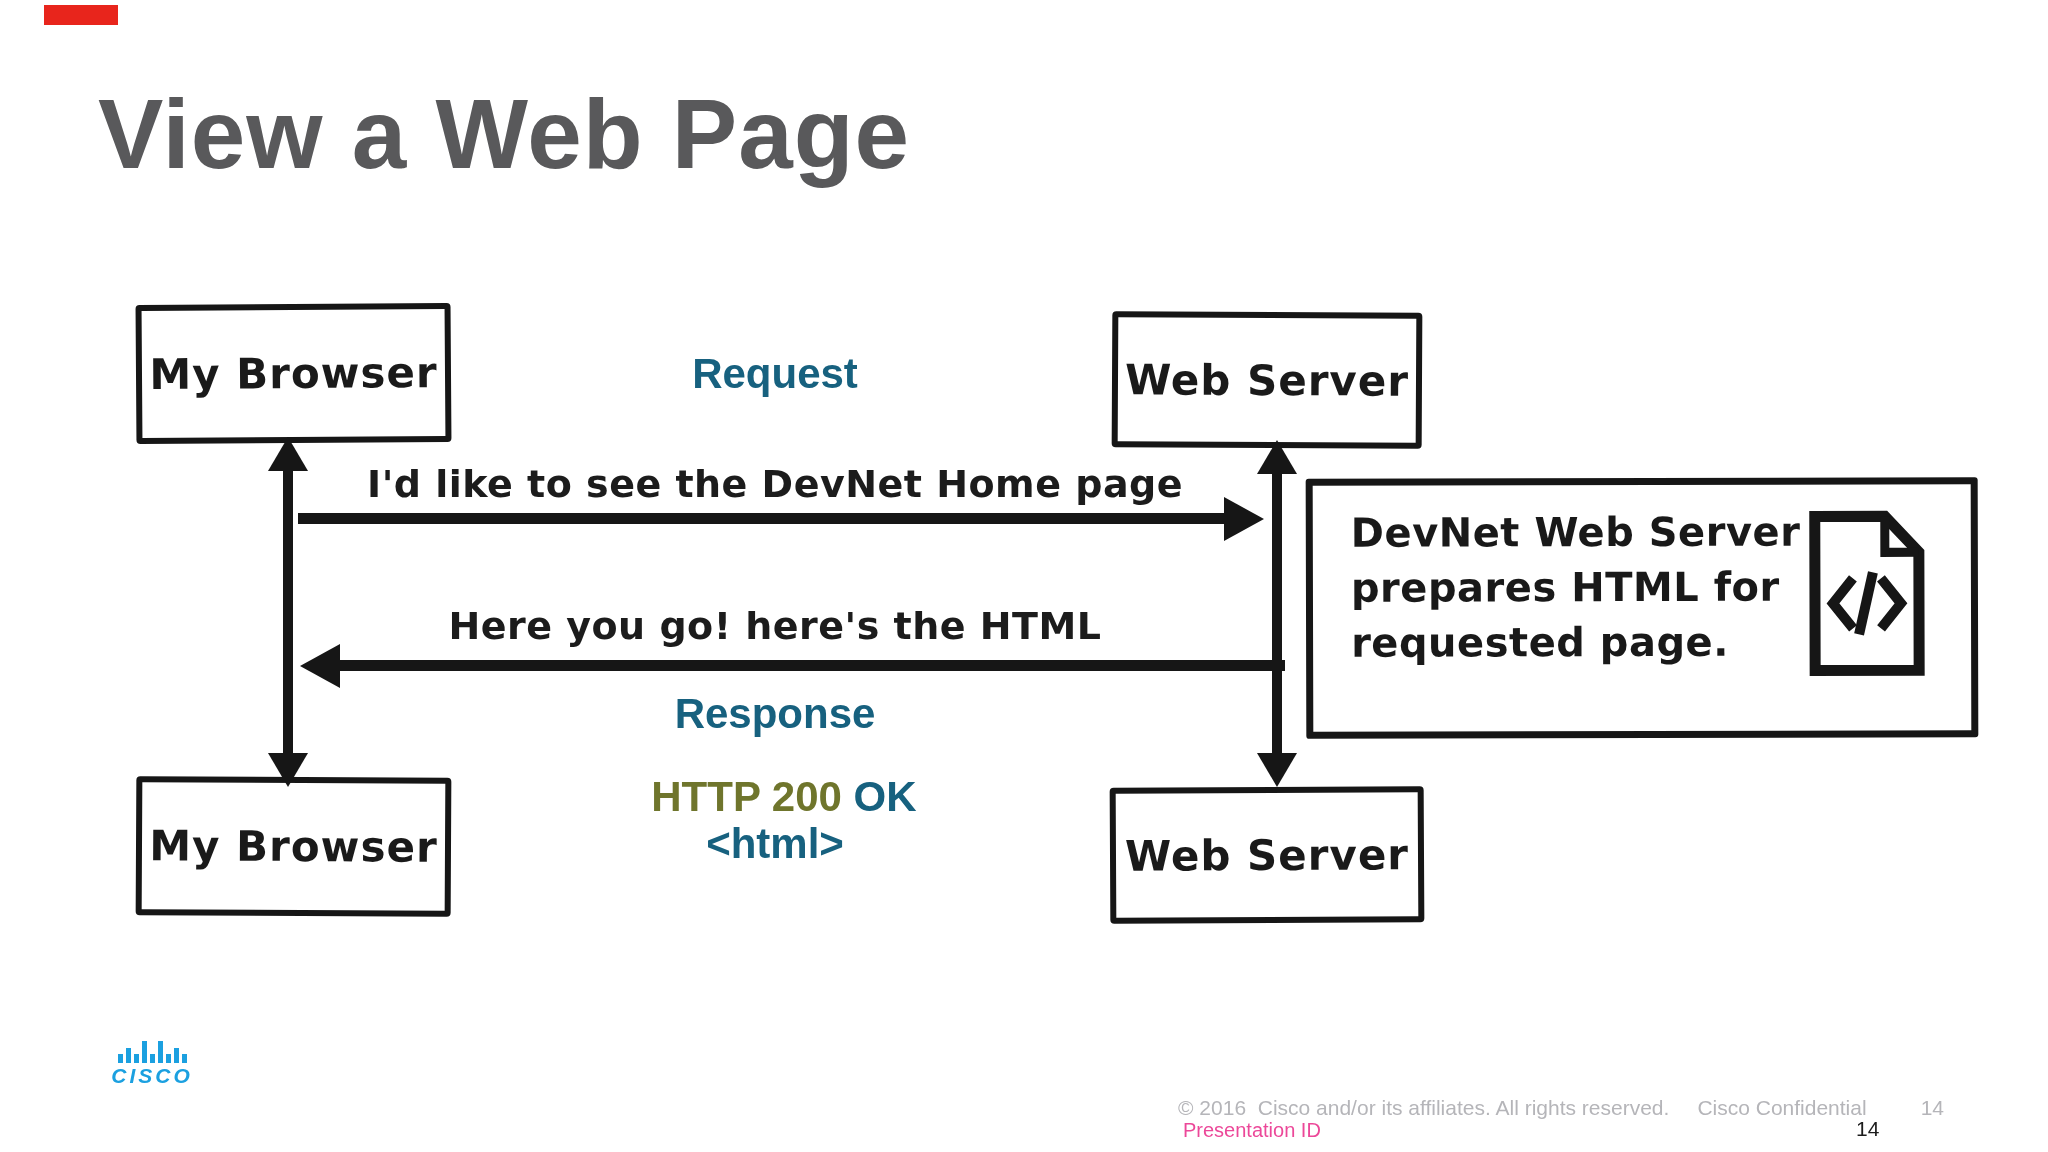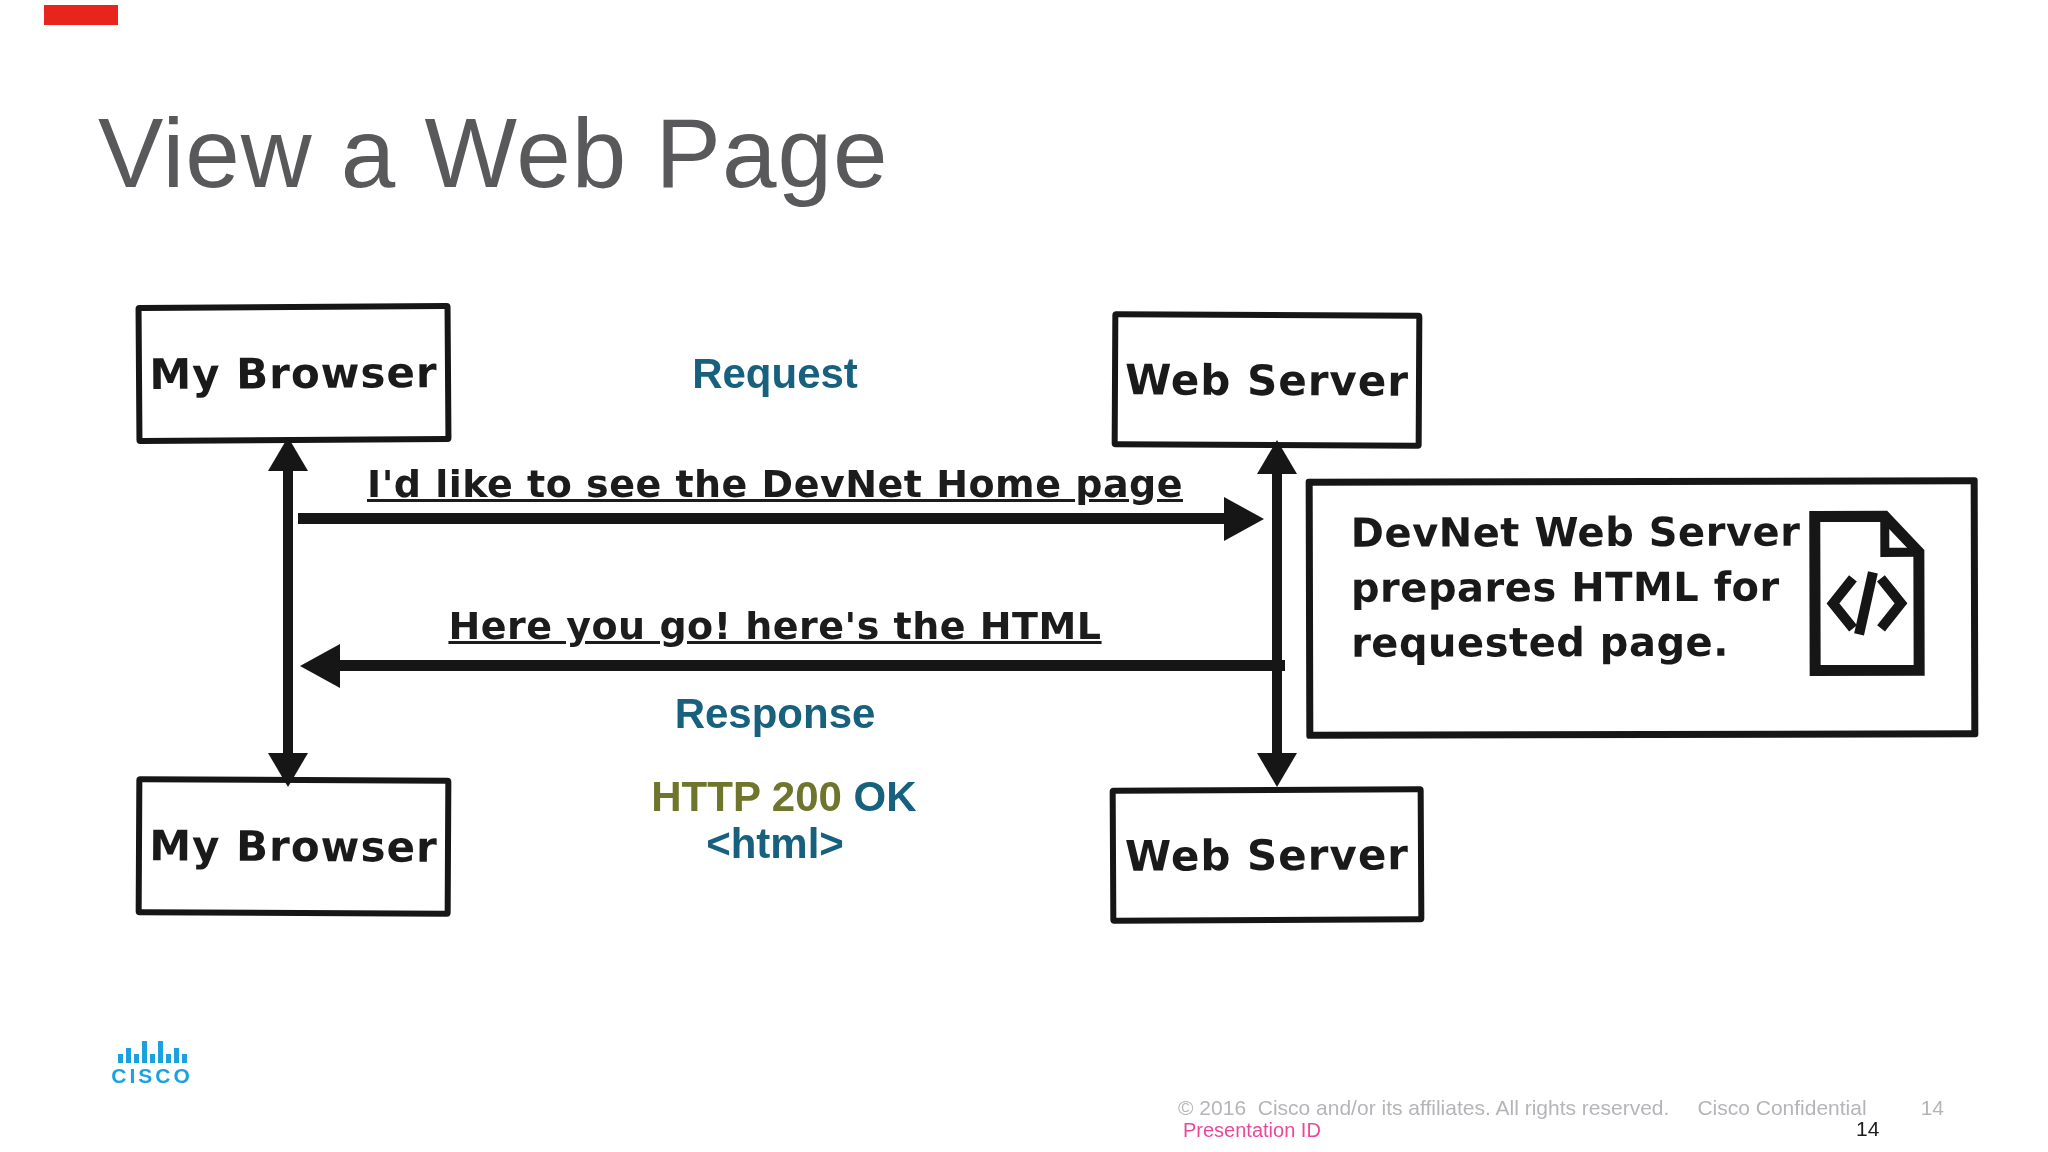--- a/index.html
+++ b/index.html
@@ -4,22 +4,22 @@
 <style>
   html,body{margin:0;padding:0;background:#fff;}
   .slide{
     position:relative;width:2048px;height:1152px;background:#ffffff;overflow:hidden;
     font-family:"Liberation Sans", sans-serif;
   }
   
   .red-marker{position:absolute;left:44px;top:5px;width:74px;height:20px;background:var(--c-red,#e8251c);}
   
   .title{
-    position:absolute;left:98px;top:64px;font-size:98px;line-height:1.1;
-    color:var(--c-title_gray,#59595b);font-weight:400;letter-spacing:1px;white-space:pre;margin-top:36px;
+    position:absolute;left:98px;top:45px;font-size:98px;line-height:1.1;
+    color:var(--c-title_gray,#59595b);font-weight:700;letter-spacing:1px;white-space:pre;margin-top:36px;
   }
   
   .hbox{
     position:absolute;border:6px solid var(--c-ink,#161616);border-radius:4px;background:#fff;
     display:flex;align-items:center;justify-content:center;
     font-family:"DejaVu Sans", sans-serif;font-weight:600;font-size:42px;color:#1a1a1a;letter-spacing:1px;
   }
   .box-browser-top{left:136px;top:304px;width:303px;height:127px;transform:rotate(-0.4deg);}
   .box-server-top{left:1112px;top:312px;width:298px;height:124px;transform:rotate(0.3deg);}
   .box-browser-bottom{left:136px;top:777px;width:303px;height:127px;transform:rotate(0.3deg);}
@@ -41,21 +41,21 @@
   .harrow-request .hline{left:0;right:34px;}
   .harrow-response .hline{left:34px;right:0;}
   .harrow .head-right{position:absolute;right:0;top:0;width:0;height:0;
     border-top:22px solid transparent;border-bottom:22px solid transparent;border-left:40px solid var(--c-ink,#161616);}
   .harrow .head-left{position:absolute;left:0;top:0;width:0;height:0;
     border-top:22px solid transparent;border-bottom:22px solid transparent;border-right:40px solid var(--c-ink,#161616);}
   
   .msg{position:absolute;left:310px;width:930px;text-align:center;white-space:pre;}
   .teal{color:var(--c-teal,#17617f);font-weight:700;font-size:42px;font-family:"Liberation Sans",sans-serif;}
   .olive{color:var(--c-olive,#6f752c);font-weight:700;font-size:42px;font-family:Liberation Sans, sans-serif;}
-  .hand{font-family:"DejaVu Sans",sans-serif;font-weight:600;font-size:38px;color:#1c1c1c;letter-spacing:0.5px;text-decoration:underline;}
+  .hand{font-family:"DejaVu Sans",sans-serif;font-weight:600;font-size:38px;color:#1c1c1c;letter-spacing:0.5px;}
   .t-request{top:350px;}
   .t-getline{top:408px;}
   .t-reqspeech{top:462px;}
   .t-respspeech{top:604px;}
   .t-response{top:690px;}
   .t-status{top:755px;}
   .t-htmltag{top:820px;text-align:center;}
   
   .note-box{
     position:absolute;left:1306px;top:478px;width:658px;height:246px;background:#fff;
@@ -65,21 +65,21 @@
     position:absolute;left:38px;top:20px;
     font-family:"DejaVu Sans",sans-serif;font-weight:600;font-size:40px;line-height:55px;color:#191919;letter-spacing:0.5px;
   }
   .note-icon{position:absolute;right:42px;top:24px;width:124px;height:170px;}
   
   .cisco-logo{position:absolute;left:110px;top:1040px;width:84px;text-align:center;}
   .cisco-bars{display:flex;align-items:flex-end;justify-content:center;gap:3px;height:23px;}
   .cisco-bars i{display:block;width:5px;background:var(--c-cisco_blue,#1ba0e0);}
   .b1{height:9px;}.b2{height:15px;}.b3{height:9px;}.b4{height:22px;}.b5{height:9px;}
   .b6{height:22px;}.b7{height:9px;}.b8{height:15px;}.b9{height:9px;}
-  .cisco-word{margin-top:1px;font-size:21px;font-weight:700;letter-spacing:3px;color:var(--c-cisco_blue,#1ba0e0);}
+  .cisco-word{margin-top:1px;font-size:21px;font-weight:700;letter-spacing:3px;color:var(--c-cisco_blue,#1ba0e0);font-style:italic;}
   .footer-gray{
     position:absolute;top:1072px;right:104px;font-size:21px;color:var(--c-footer_gray,#b5b5b9);
     white-space:pre;text-align:right;
   }
   .footer-gray .sep1{display:inline-block;width:28px;}
   .footer-gray .sep2{display:inline-block;width:54px;}
   .presentation-id{position:absolute;left:1183px;top:1119px;font-size:20px;color:#ec4899;}
   .page-num-bottom{position:absolute;left:1856px;top:1117px;font-size:21px;color:#1c1c1c;}
 </style>
 </head>

